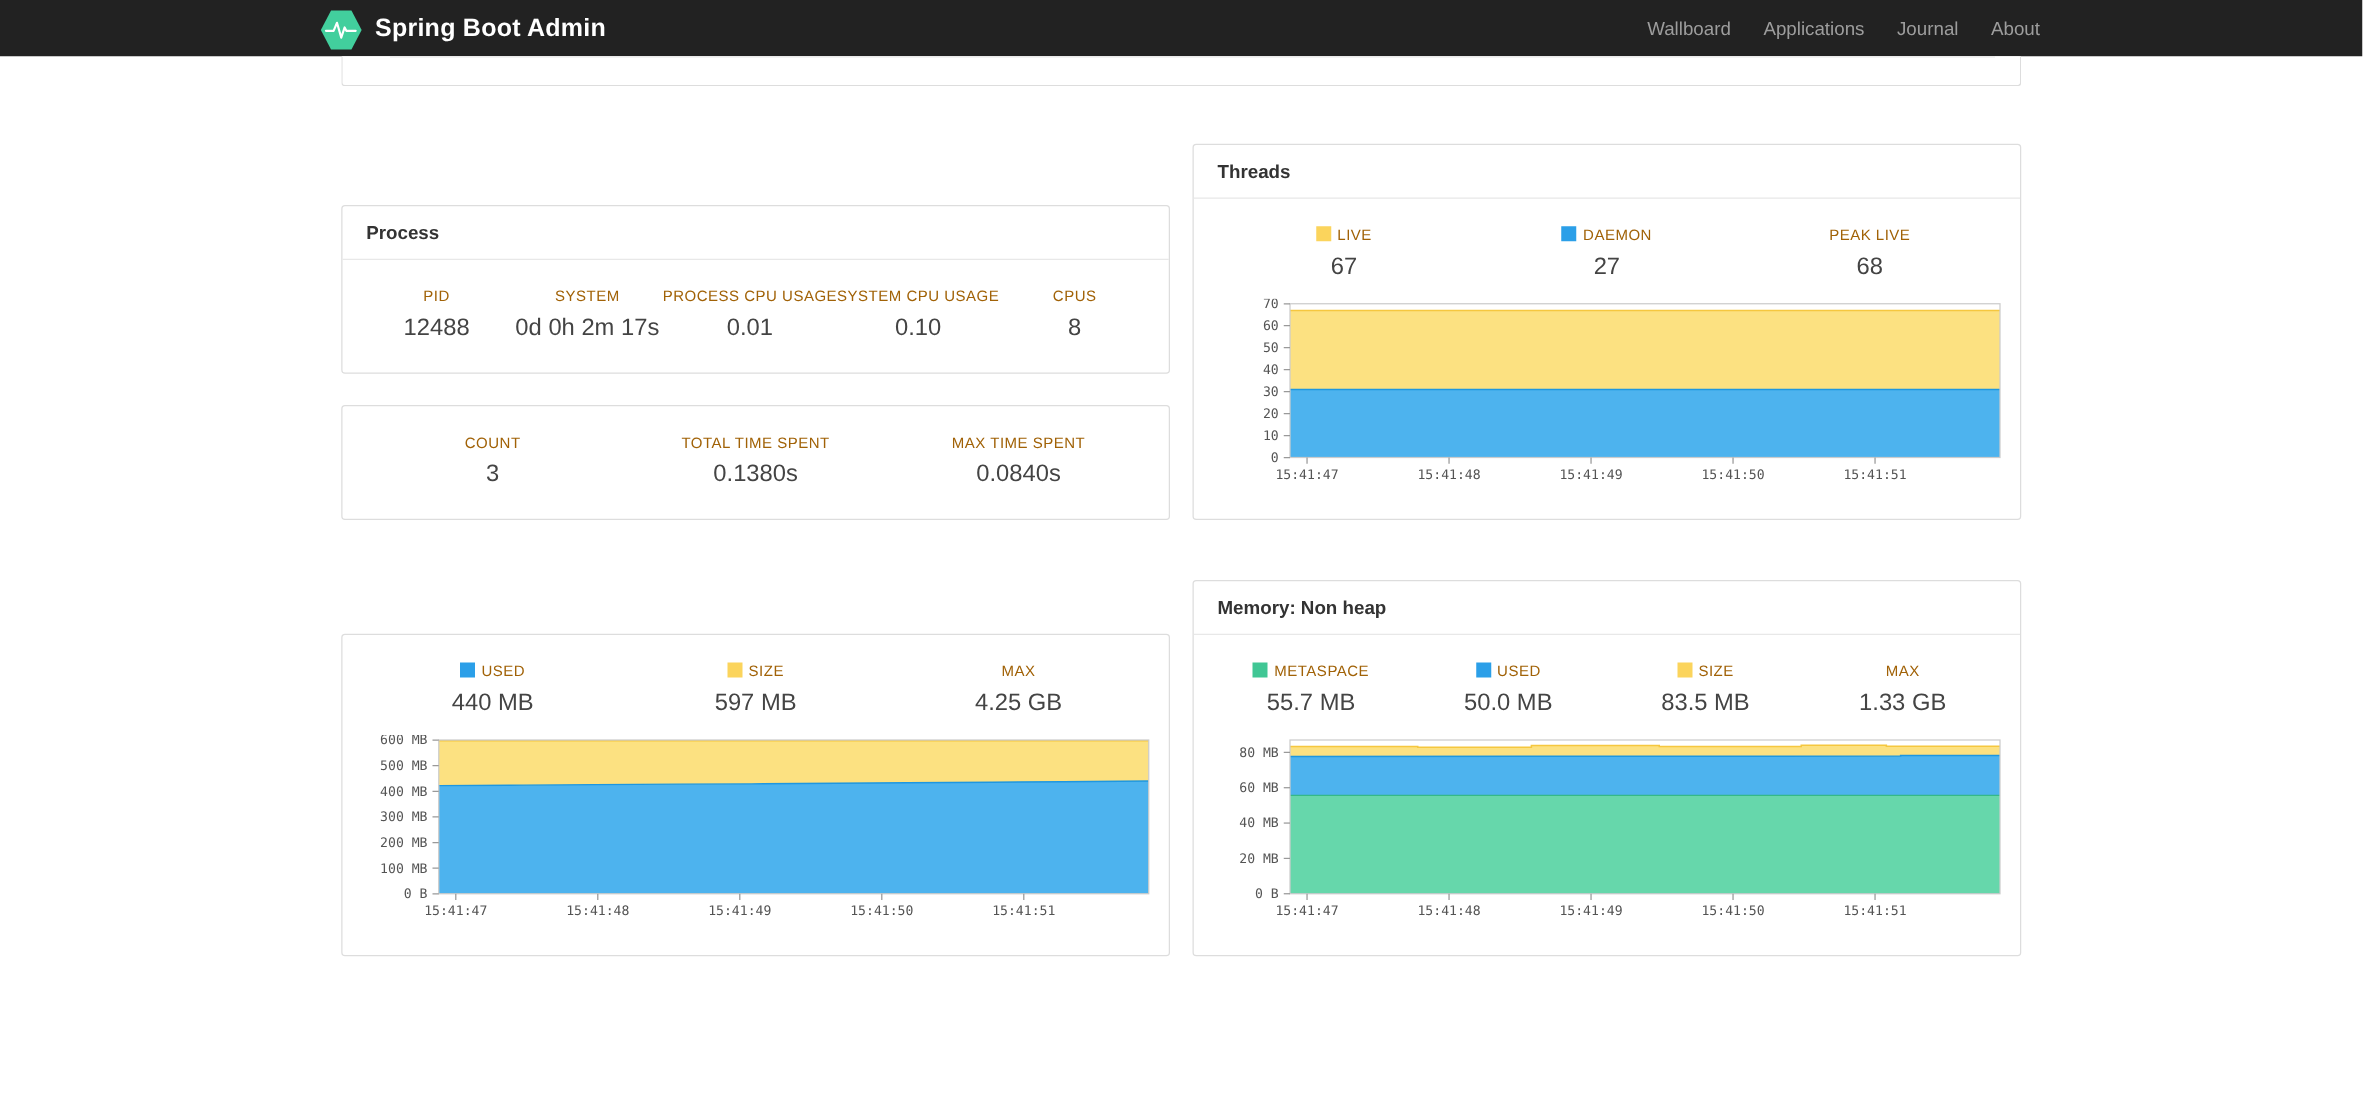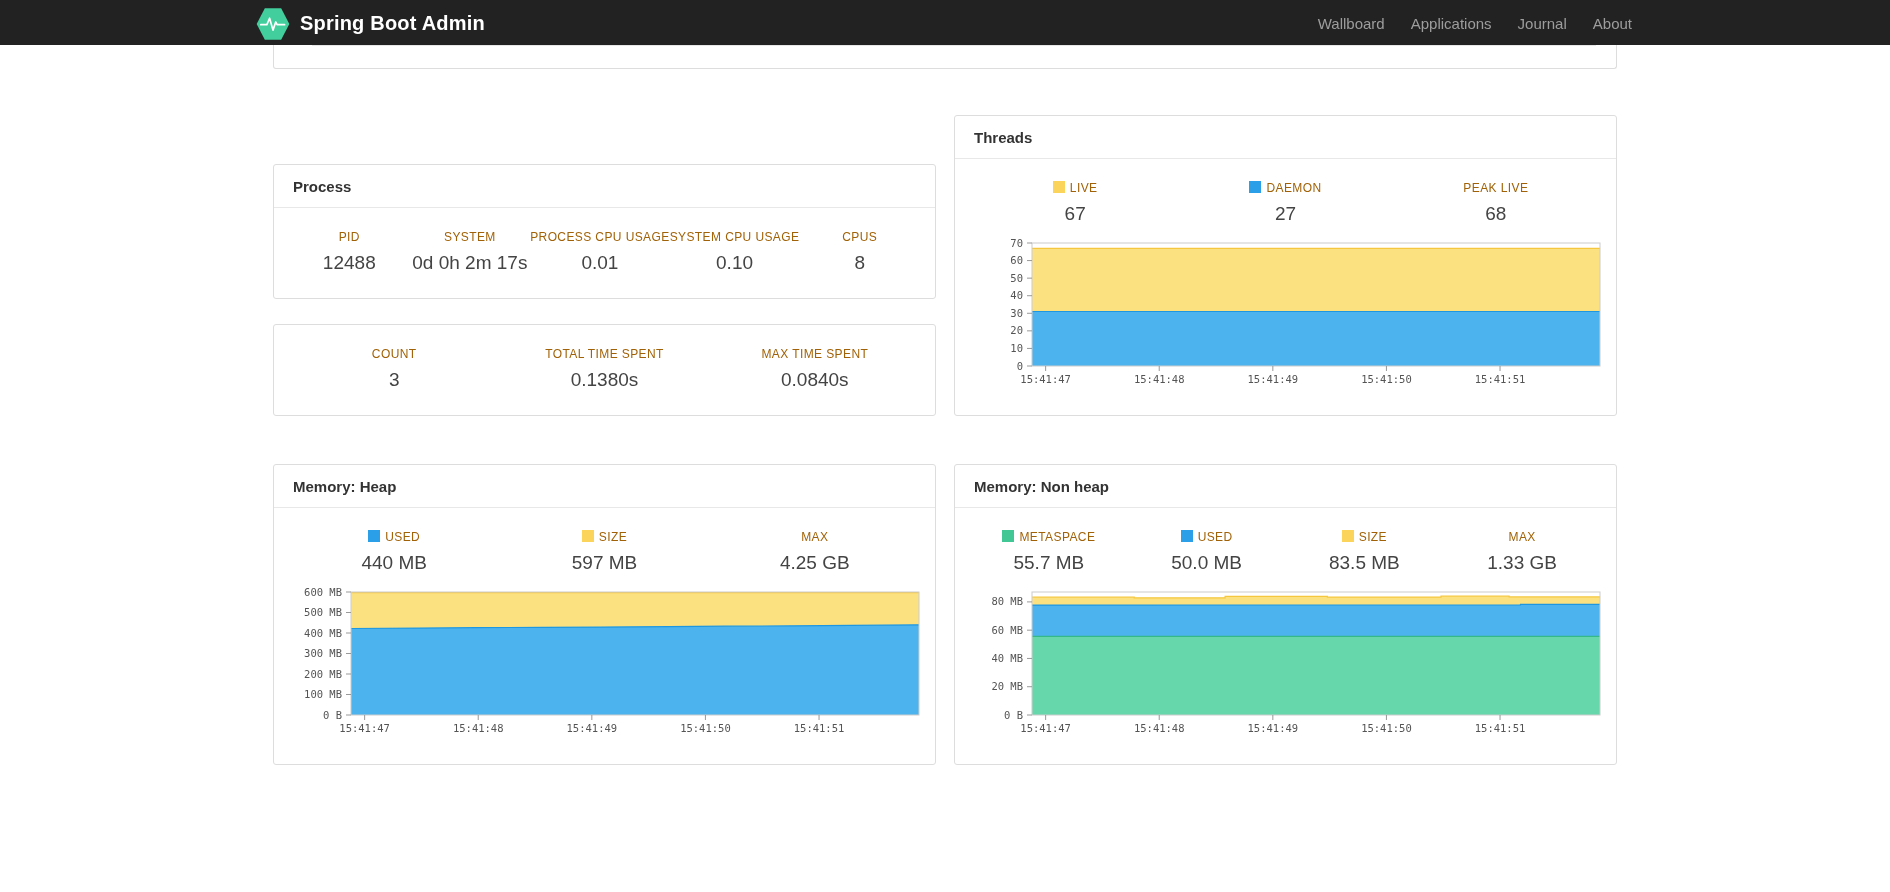--- a/index.html
+++ b/index.html
@@ -207,21 +207,20 @@
               </svg>
           </div>
         </div>
       </section>
     </div>
   </div>
 
   <div class="grid-row row-3">
     <div class="col">
       <section class="panel">
-        <h3 class="panel-heading">Memory: Heap</h3>
         <div class="panel-body">
           <div class="stats">
               <div class="stat">
                 <div class="stat-label"><span class="swatch" style="background: rgb(43, 159, 232);"></span>USED</div>
                 <div class="stat-value">440 MB</div>
               </div>
               <div class="stat">
                 <div class="stat-label"><span class="swatch" style="background: rgb(251, 212, 92);"></span>SIZE</div>
                 <div class="stat-value">597 MB</div>
               </div>

